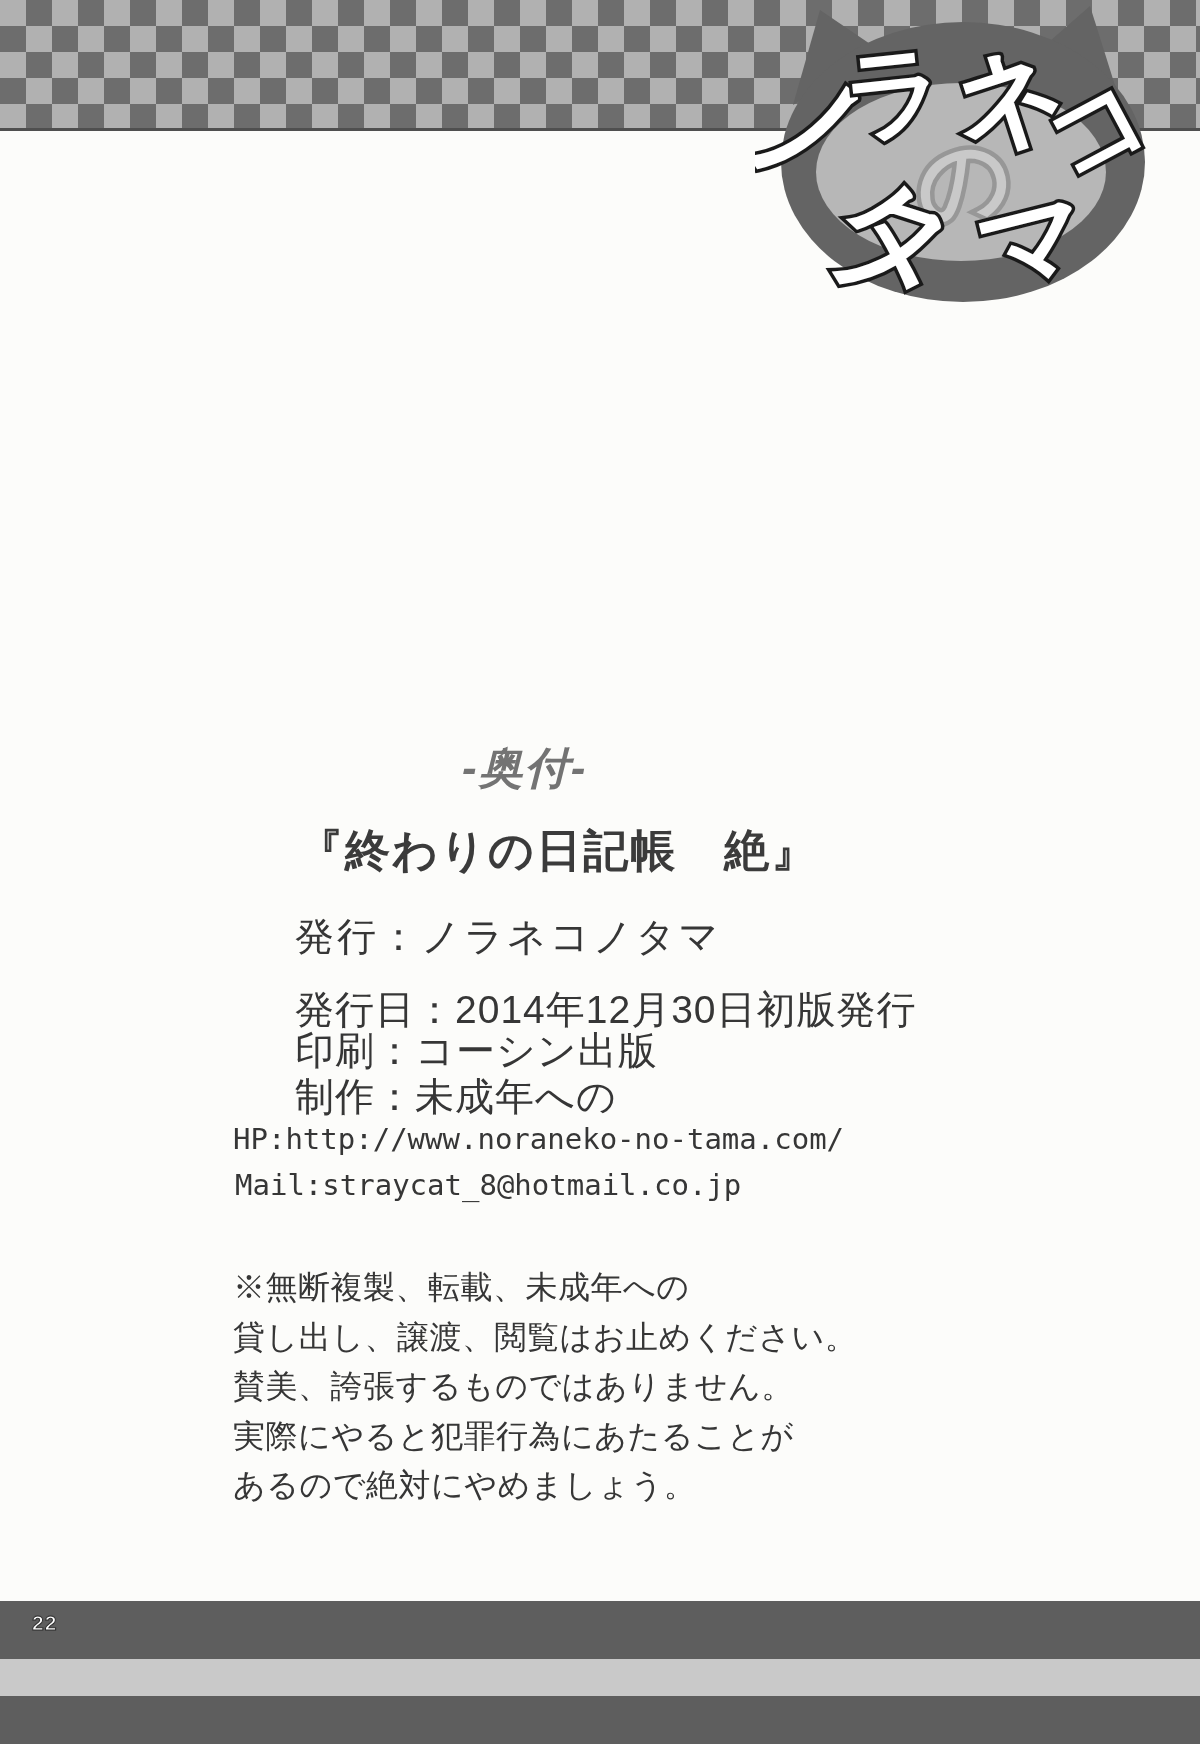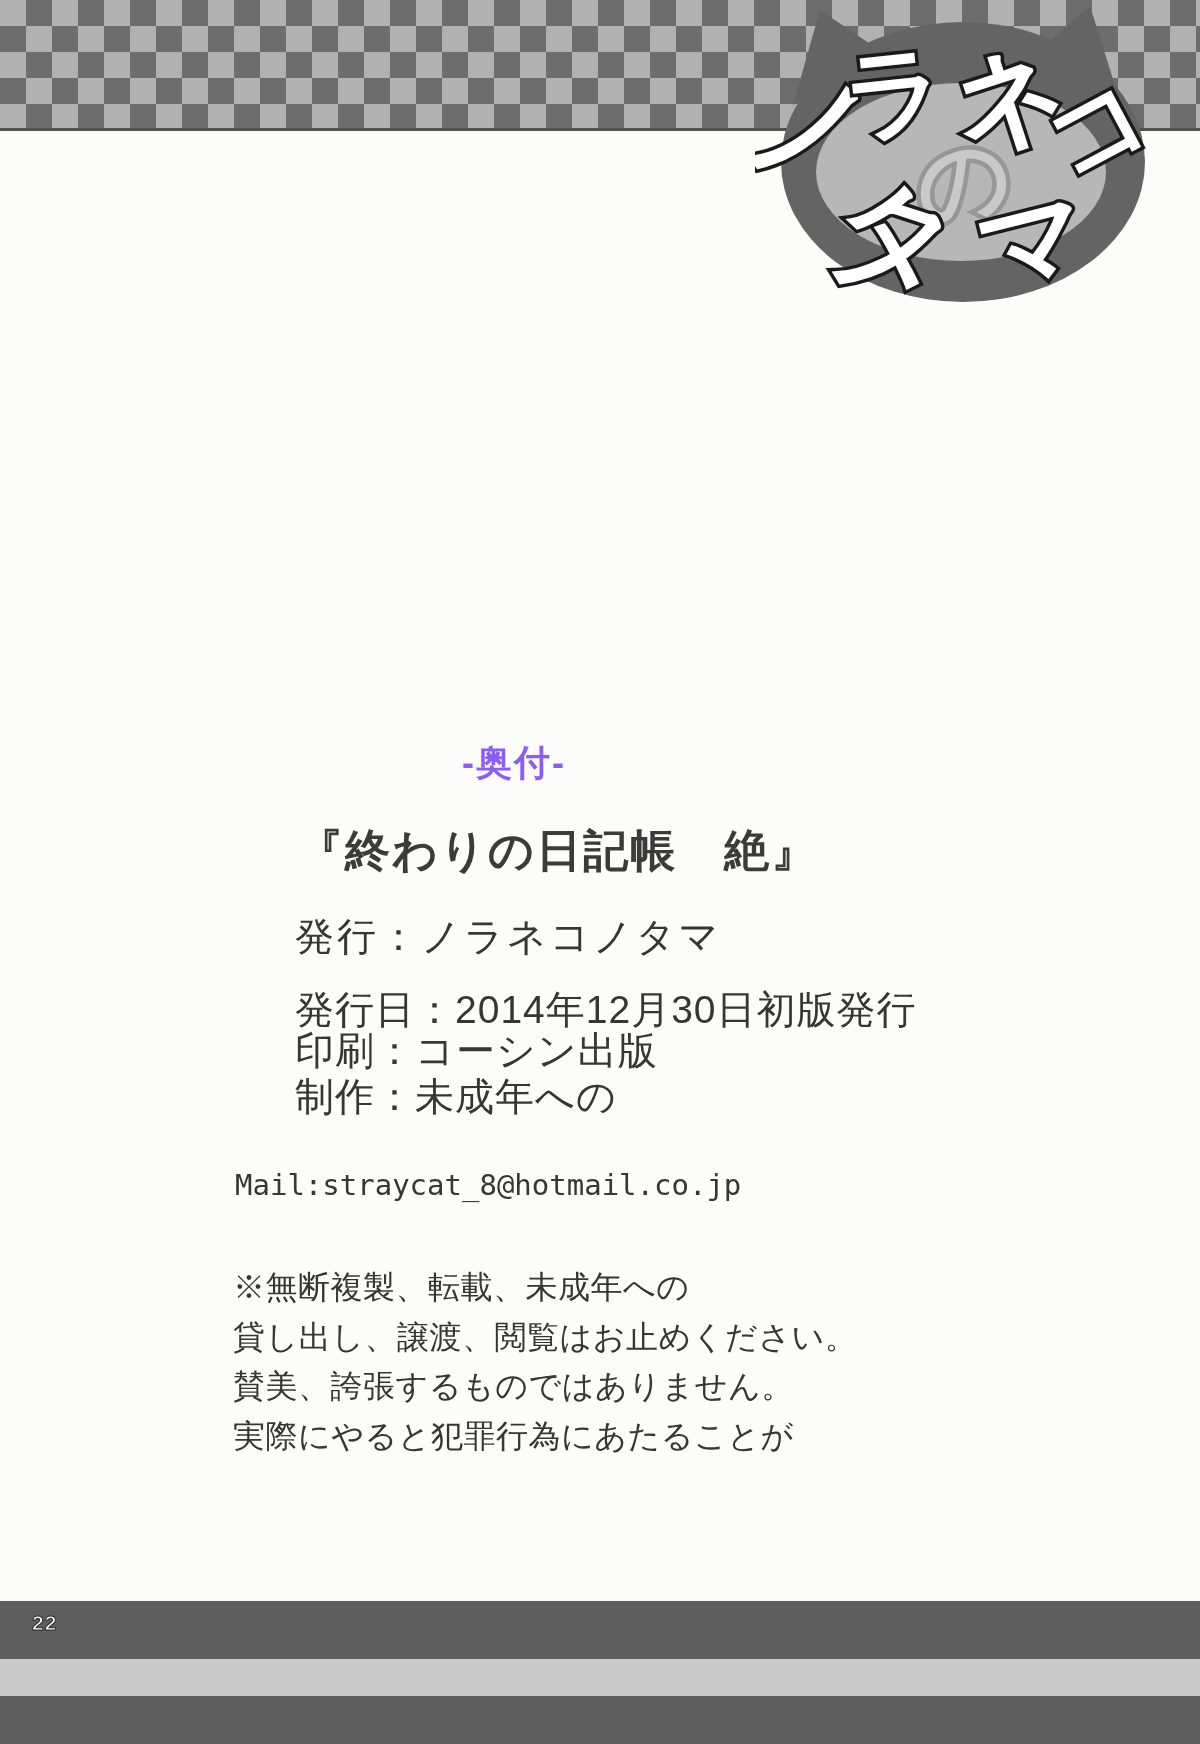--- a/index.html
+++ b/index.html
@@ -44,21 +44,21 @@
     stroke:#979797;
     stroke-width:9px;
     paint-order:stroke fill;
     text-anchor:middle;
     dominant-baseline:central;
   }
   
   .abs{position:absolute;white-space:nowrap;}
   .heading{
     left:462px;top:739px;
-    font-size:36px;font-weight:600;letter-spacing:2px;color:#8b5cf6;
+    font-size:44px;font-weight:600;letter-spacing:2px;color:#737373;font-style:italic;
   }
   .book-title{
     left:298px;top:821px;
     font-size:45px;font-weight:600;letter-spacing:2px;color:#3b3b3b;
   }
   .detail{font-size:39px;font-weight:500;color:#363636;}
   .dl0{left:295px;top:910px;letter-spacing:3px;}
   .dl1{left:295px;top:983px;letter-spacing:1px;}
   .dl2{left:295px;top:1024px;letter-spacing:1px;}
   .dl3{left:295px;top:1070px;letter-spacing:1px;}
@@ -113,27 +113,29 @@
   </svg>
 
   <div class="abs heading">-奥付-</div>
 
   <div class="abs book-title">『終わりの日記帳　絶』</div>
 
   <div class="abs detail dl0">発行：ノラネコノタマ</div>
   <div class="abs detail dl1">発行日：2014年12月30日初版発行</div>
   <div class="abs detail dl2">印刷：コーシン出版</div>
   <div class="abs detail dl3">制作：未成年への</div>
+  <div class="abs mono dl4">HP:http://www.noraneko-no-tama.com/</div>
   <div class="abs mono dl5">Mail:straycat_8@hotmail.co.jp</div>
 
   <div class="abs disclaimer">
     <div>※無断複製、転載、未成年への</div>
     <div>貸し出し、譲渡、閲覧はお止めください。</div>
     <div>賛美、誇張するものではありません。</div>
     <div>実際にやると犯罪行為にあたることが</div>
+    <div>あるので絶対にやめましょう。</div>
   </div>
 
   <div class="band band-dark-top"></div>
   <div class="band band-light"></div>
   <div class="band band-dark-bottom"></div>
 
   <div class="page-number">22</div>
 
 </div>
 

